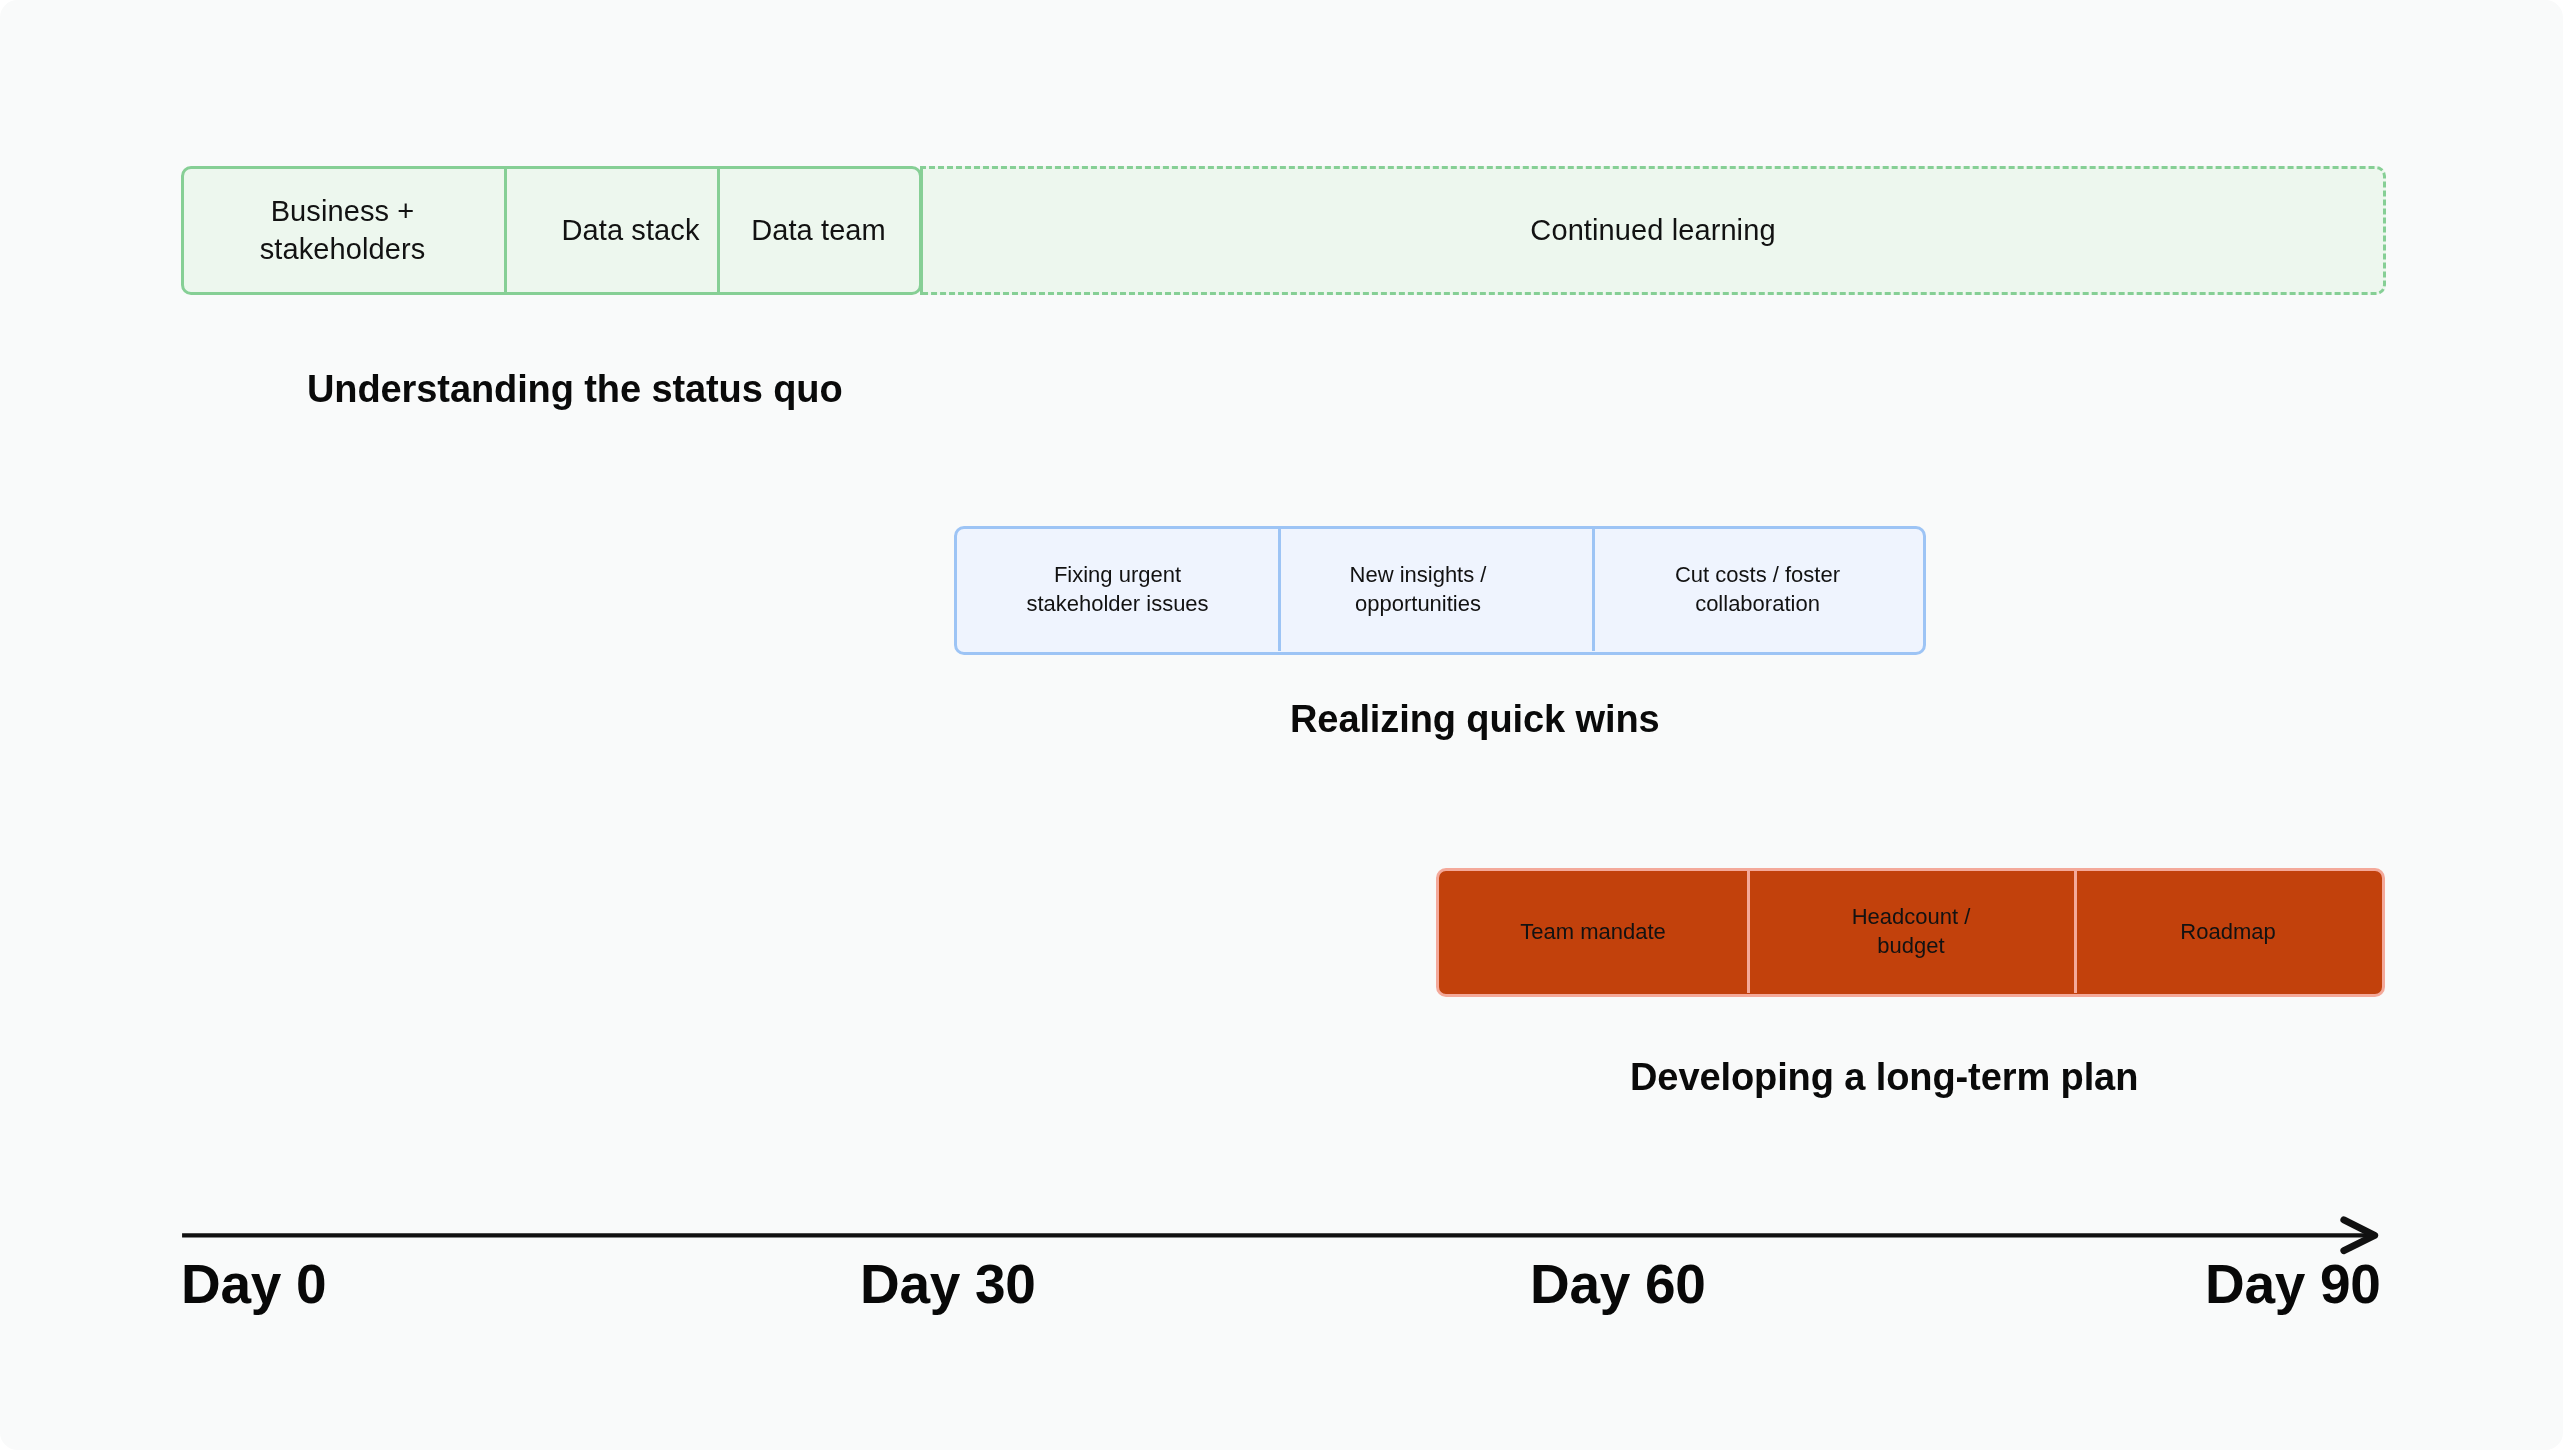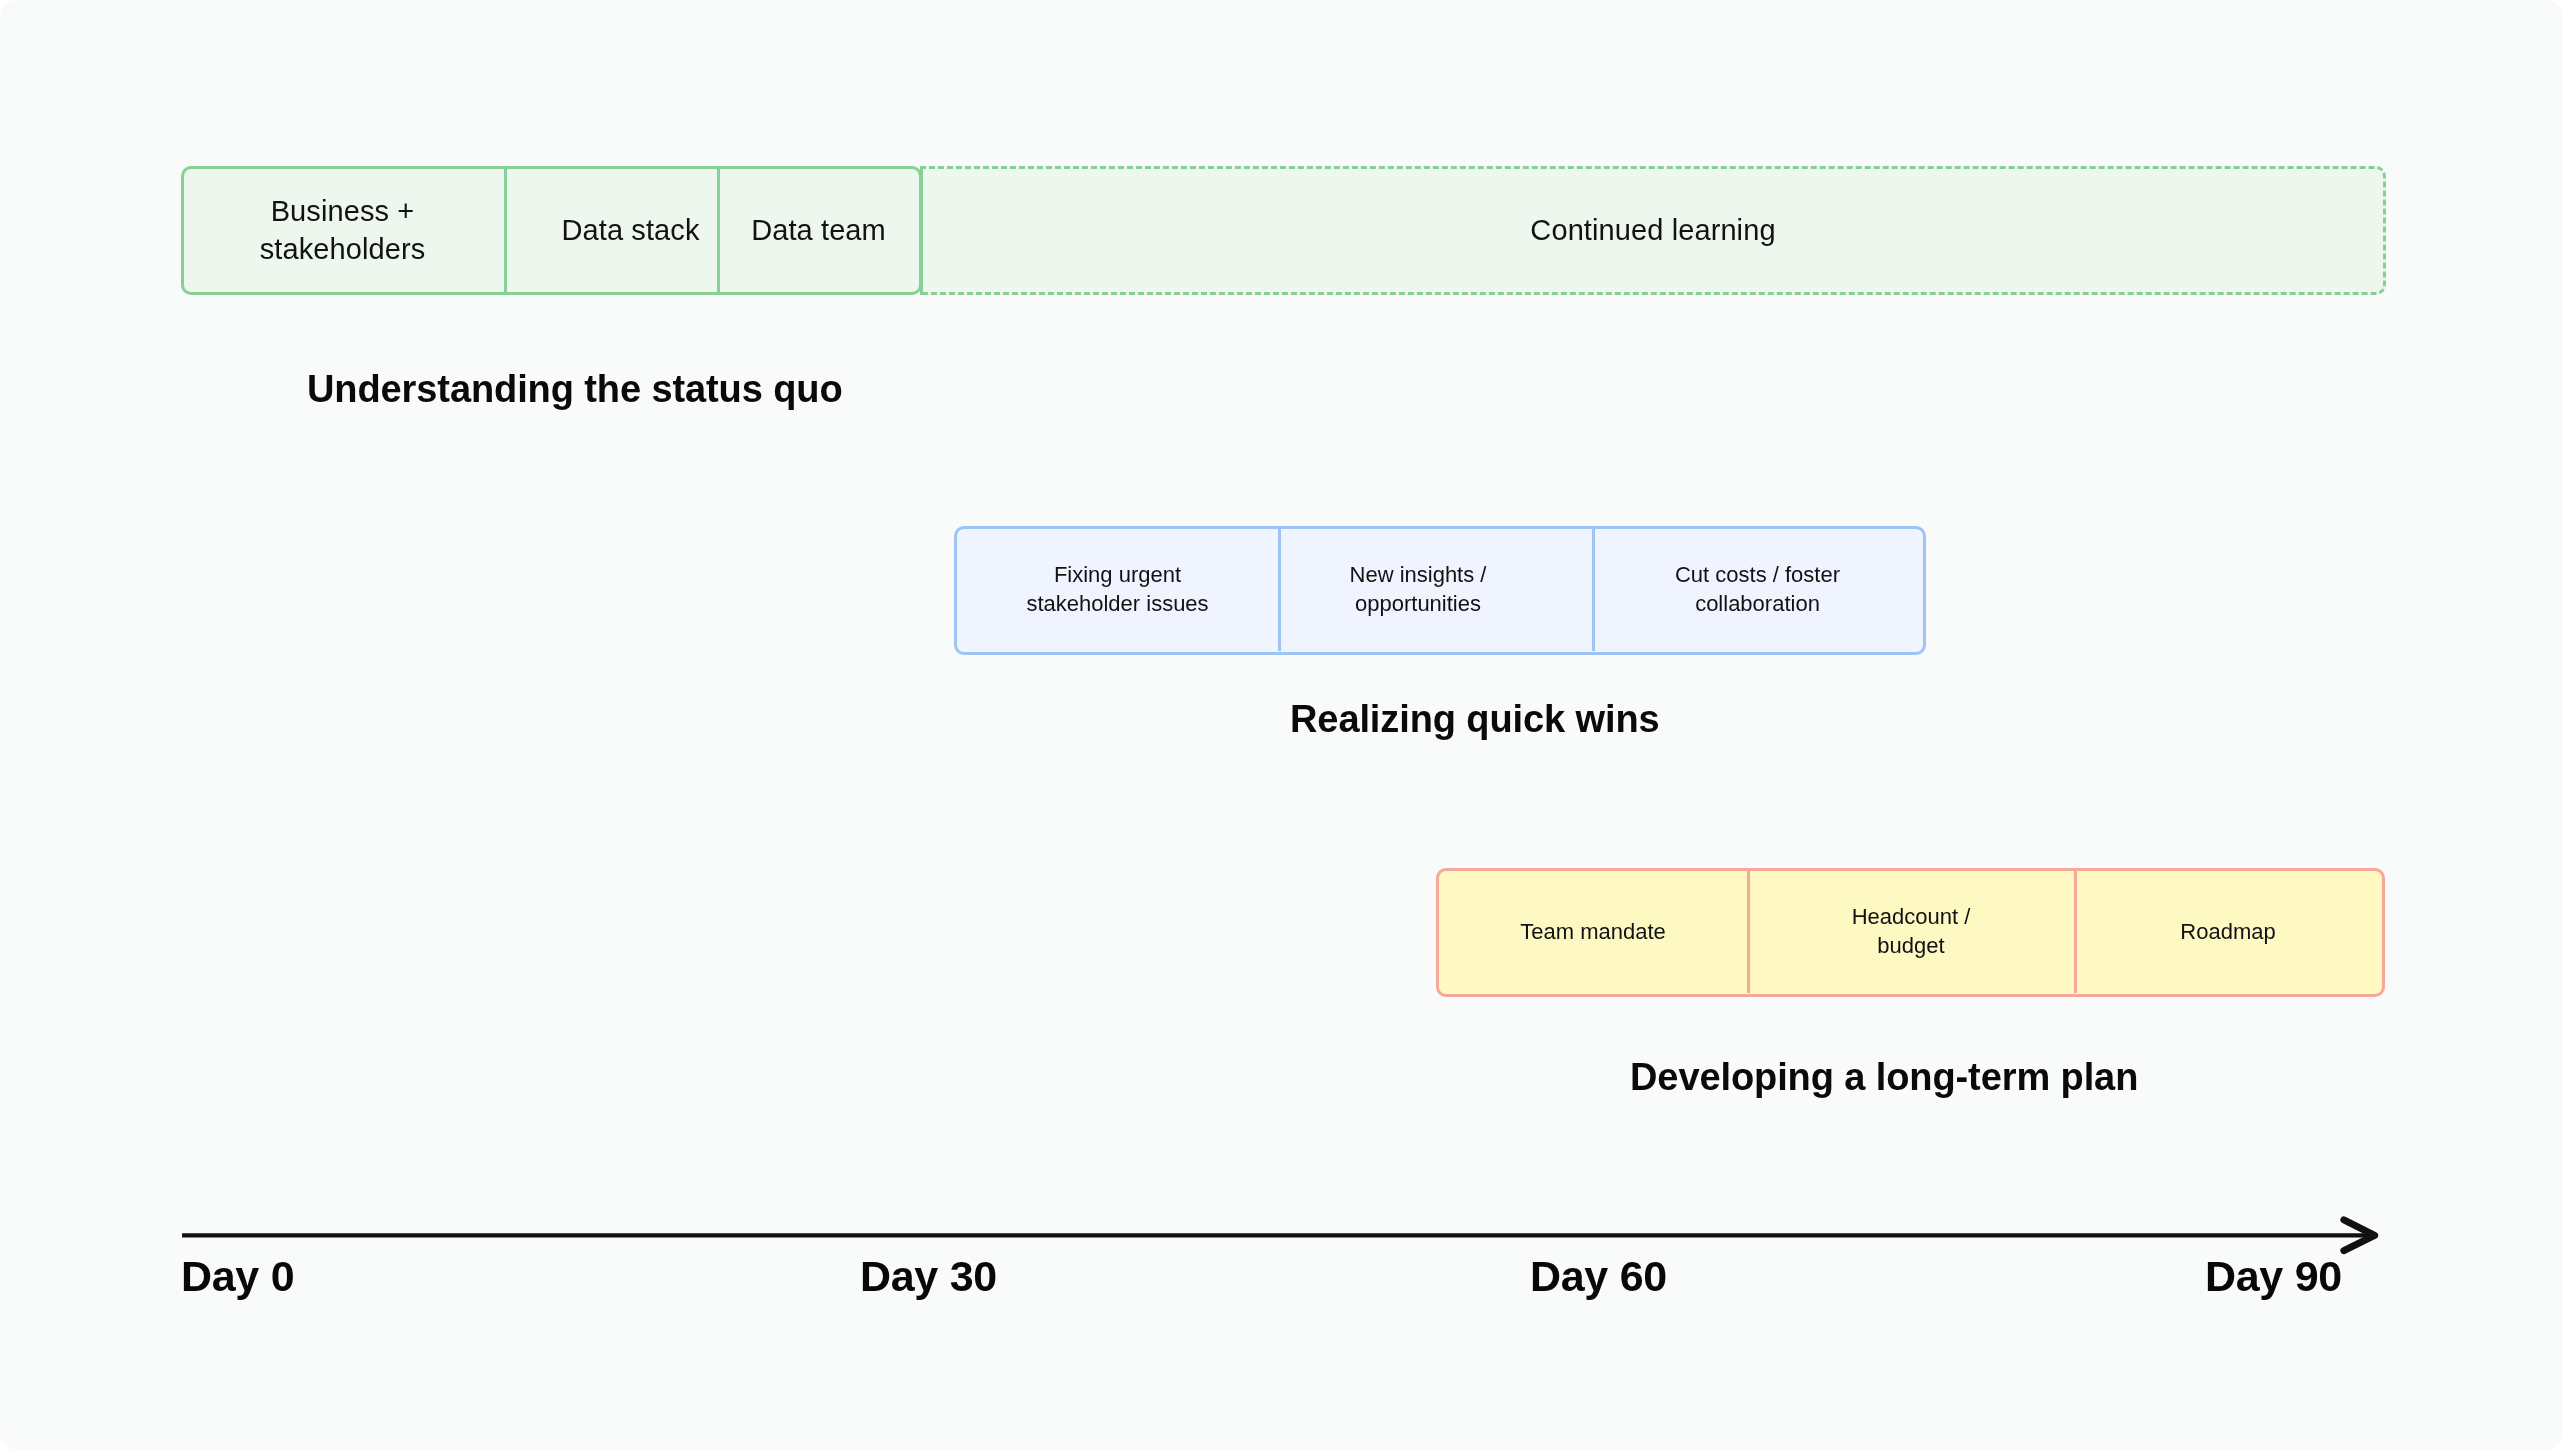--- a/index.html
+++ b/index.html
@@ -85,21 +85,21 @@
   .vline-blue {
     position: absolute;
     top: 0; width: 2.5px; height: 122px;
     background: #9dc4f5;
   }
 
   
   .track-pink {
     left: 1436px; top: 868px;
     width: 949px; height: 129px;
-    background: #fef9c3;
+    background: #c2410c;
     border: 3.1px solid #f4a99a;
     border-radius: 10px;
   }
   .vline-pink {
     position: absolute;
     top: 0; width: 2.5px; height: 122px;
     background: #f4a99a;
   }
 
   .abs-seg {
@@ -130,21 +130,21 @@
   
   #axis-wrap {
     position: absolute;
     left: 0; top: 0;
     width: 2563px; height: 1450px;
     pointer-events: none;
   }
   .axis-label {
     position: absolute;
     top: 1252px;
-    font-size: 43px;
+    font-size: 55px;
     font-weight: 700;
     color: #080808;
     letter-spacing: -0.3px;
     white-space: nowrap;
   }
   .lbl-0  { left: 181px;  }
   .lbl-30 { left: 860px; }
   .lbl-60 { left: 1530px; }
   .lbl-90 { left: 2205px; }
 </style>

